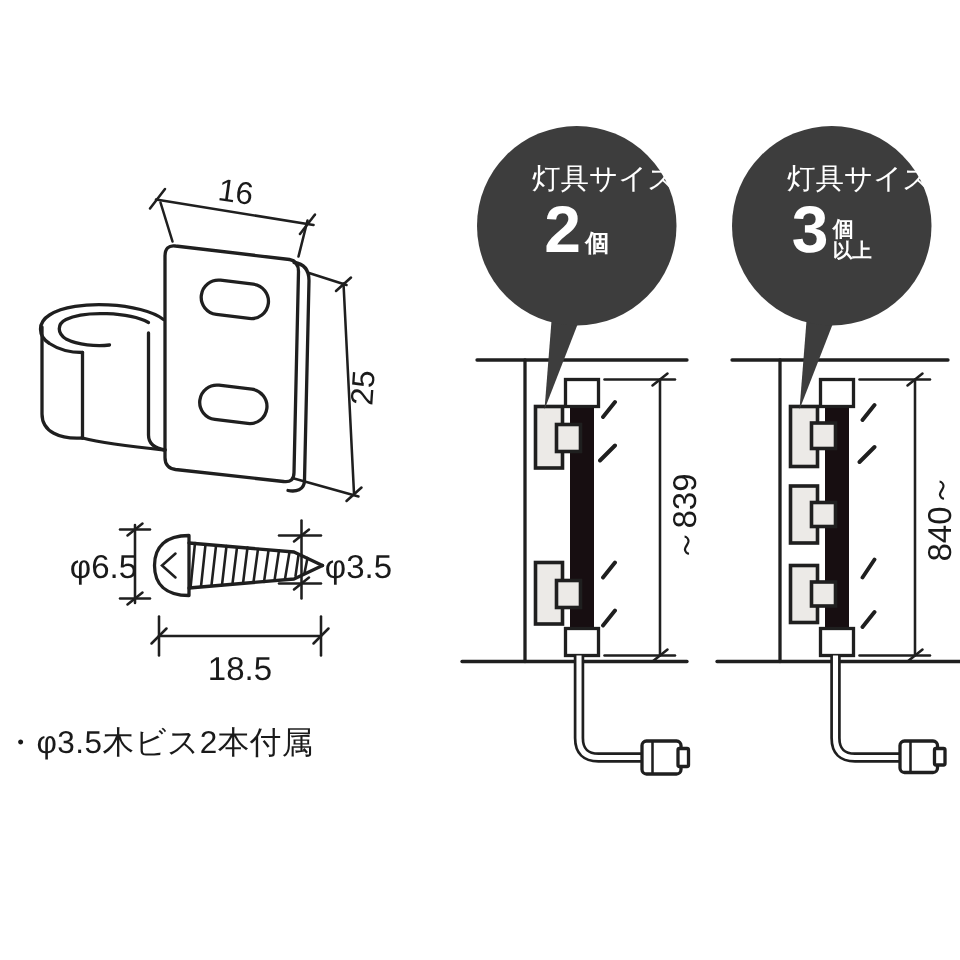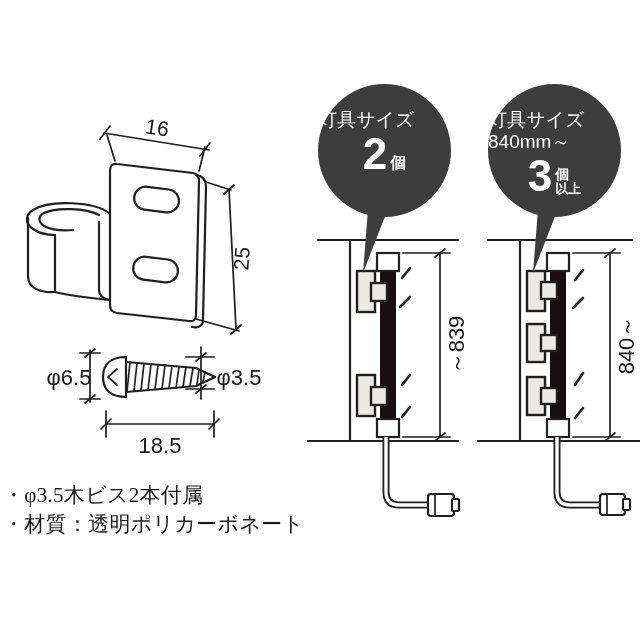--- a/index.html
+++ b/index.html
@@ -21,31 +21,31 @@
   svg .cable-out{stroke:var(--line,#1f1f1f);fill:none;stroke-width:7;}
   svg .cable-in{stroke:#fff;fill:none;stroke-width:3.4;}
   svg .tail{fill:var(--bubble_bg,#3d3d3d);stroke:none;}
   svg text{fill:var(--text,#1a1a1a);font-family:"Liberation Sans","DejaVu Sans",sans-serif;}
   .dim-label{font-size:21px;}
   .dim-label-lg{font-size:22px;}
 
   .bubble{
     position:absolute;width:133px;height:133px;border-radius:50%;
     background:var(--bubble_bg,#3d3d3d);color:var(--bubble_text,#fff);
-    text-align:left;box-sizing:border-box;padding-top:25px;
+    text-align:right;box-sizing:border-box;padding-top:25px;
   }
   .bubble .b-line{font-size:19px;line-height:22px;letter-spacing:0px;white-space:nowrap;}
   .bubble .count-row{display:flex;justify-content:center;align-items:flex-end;margin-top:2px;}
   .bubble .big-count{font-size:44px;line-height:42px;font-weight:bold;}
   .bubble .unit{font-size:16px;line-height:18px;margin:0 0 3px 3px;font-weight:bold;}
   .bubble .unit-col{display:flex;flex-direction:column;align-items:flex-start;margin:0 0 1px 3px;font-weight:bold;}
   .bubble .unit-col .u1{font-size:14px;line-height:15px;}
   .bubble .unit-col .u2{font-size:13px;line-height:14px;}
 
-  .notes{position:absolute;left:3px;top:481px;width:620px;font-family:Liberation Serif, serif;}
+  .notes{position:absolute;left:3px;top:481px;width:620px;}
   .note-line{font-size:21px;line-height:29px;letter-spacing:0.3px;white-space:nowrap;}
 </style>
 </head>
 <body>
 
 <div class="canvas">
 
   <svg class="art" width="640" height="640" viewBox="0 0 640 640">
 
     <g>
@@ -205,28 +205,26 @@
   <div class="bubble" style="left:318px;top:84px;">
     <div class="b-line">灯具サイズ</div>
     <div class="count-row">
       <span class="big-count">2</span>
       <span class="unit">個</span>
     </div>
   </div>
 
   <div class="bubble" style="left:488px;top:84px;">
     <div class="b-line">灯具サイズ</div>
-    <div class="b-line">840mm～</div>
     <div class="count-row">
       <span class="big-count">3</span>
       <span class="unit-col">
         <span class="u1">個</span>
         <span class="u2">以上</span>
       </span>
     </div>
   </div>
 
   <div class="notes">
     <div class="note-line">・φ3.5木ビス2本付属</div>
-    <div class="note-line">・材質：透明ポリカーボネート</div>
   </div>
 
 </div>
 
 </body></html>

